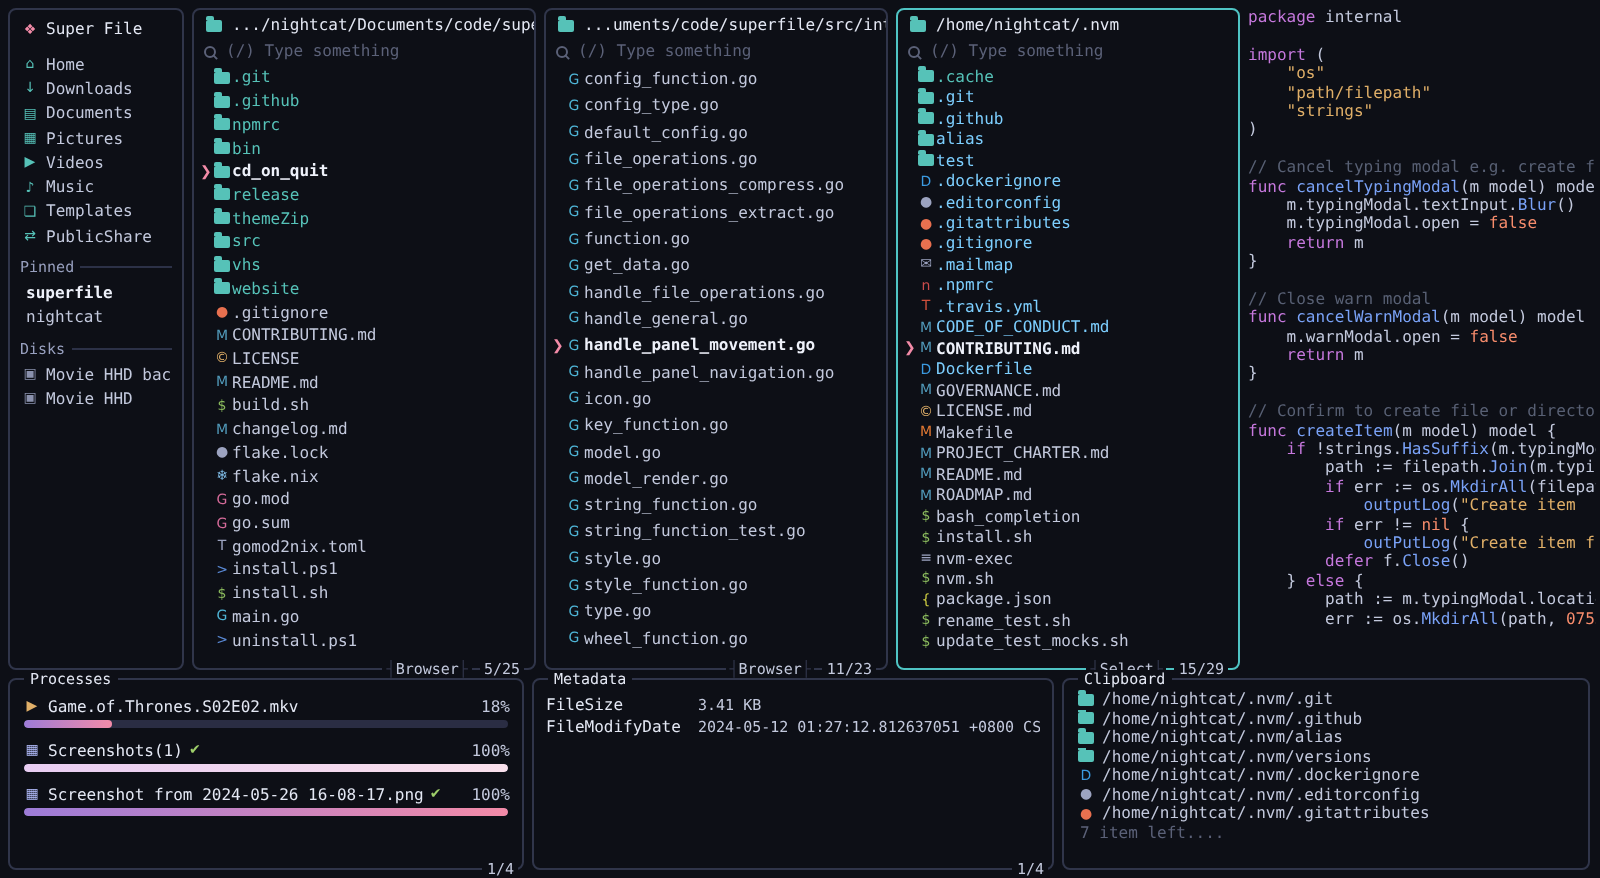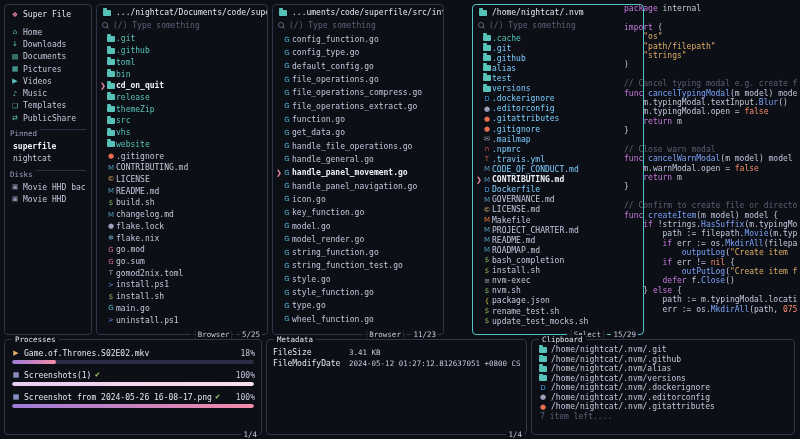--- a/index.html
+++ b/index.html
@@ -14,38 +14,38 @@
   *{margin:0;padding:0;box-sizing:border-box}
   html,body{width:800px;height:439px;overflow:hidden;background:var(--bg);
     font-family:"DejaVu Sans Mono",monospace;font-size:8px;color:var(--text)}
   .box{position:absolute;border:1px solid var(--panel_border);border-radius:4px;background:var(--bg)}
   
   .sidebar{left:4px;top:4px;width:88px;height:331px;padding:5px 5px;overflow:hidden}
   .stitle{display:flex;gap:3px;align-items:center;color:var(--title);margin-bottom:7px;white-space:nowrap}
   .srow{display:flex;gap:3px;align-items:center;height:12.3px;color:var(--text);white-space:nowrap;overflow:hidden}
   .srow.pin{padding-left:3px}
   .cur-pin{color:#eef1fa;font-weight:bold}
-  .divider{display:flex;align-items:flex-start;gap:3px;margin:5px 0 2px;color:#98a0bf;font-size:7.5px}
+  .divider{display:flex;align-items:center;gap:3px;margin:5px 0 2px;color:#98a0bf;font-size:7.5px}
   .divider::after{content:"";flex:1;height:1px;background:#2c3147}
   
   .ic{width:10px;flex:none;text-align:center;font-size:7px;line-height:8px;
       font-family:"DejaVu Sans",sans-serif;display:inline-block}
   .folder-shape{position:relative;width:8px;height:6px;background:var(--folder);
       border-radius:1px;margin:0 1px;display:inline-block;flex:none}
   .folder-shape::before{content:"";position:absolute;top:-2px;left:0;width:4px;height:2px;
       background:inherit;border-radius:1px 1px 0 0}
   .mag{position:relative;width:8px;height:8px;display:inline-block;flex:none}
   .mag::before{content:"";position:absolute;width:4px;height:4px;border:1px solid var(--dim);border-radius:50%;left:0;top:1px}
   .mag::after{content:"";position:absolute;width:3px;height:1px;background:var(--dim);transform:rotate(45deg);left:4px;top:6px}
   
   .panel{top:4px;height:331px;width:172px;display:flex;flex-direction:column}
   .panel.active{border-color:var(--active_border)}
-  .panel1{left:96px}.panel2{left:272px}.panel3{left:472px}
+  .panel1{left:96px}.panel2{left:272px}.panel3{left:448px}
   .phead{display:flex;align-items:center;gap:4px;padding:3px 5px 1px 5px;color:var(--title);white-space:nowrap;overflow:hidden;flex:none}
-  .psearch{display:flex;align-items:flex-start;gap:3px;padding:3px 5px 1px 5px;color:var(--dim);flex:none;white-space:nowrap}
+  .psearch{display:flex;align-items:flex-end;gap:3px;padding:3px 5px 1px 5px;color:var(--dim);flex:none;white-space:nowrap}
   .files{flex:1;display:flex;flex-direction:column;overflow:hidden;padding:2px 3px 8px 3px}
   .file{flex:1;display:flex;align-items:center;min-height:0;white-space:nowrap;overflow:hidden}
   .file .cur{width:6px;flex:none;color:var(--cursor);font-size:7px;font-family:"DejaVu Sans",sans-serif}
   .file .nm{color:var(--text)}
   .file .nm.dir{color:var(--folder)}
   .file.sel .nm{color:var(--selected)}
   .file.cursor .nm{color:#eef1fa;font-weight:bold}
   .pfoot{position:absolute;bottom:-5px;right:5px;display:flex;gap:4px;z-index:2}
   .pfoot span{background:var(--bg);padding:0 2px;color:var(--text);font-size:7.5px;line-height:9px}
   .pfoot .mode::before{content:"┤";color:var(--panel_border)}
@@ -162,21 +162,21 @@
         <span class="nm dir">.git</span>
       </div>
       <div class="file">
         <span class="cur"></span>
         <span class="ic folder-shape"></span>
         <span class="nm dir">.github</span>
       </div>
       <div class="file">
         <span class="cur"></span>
         <span class="ic folder-shape"></span>
-        <span class="nm dir">toml</span>
+        <span class="nm dir">npmrc</span>
       </div>
       <div class="file">
         <span class="cur"></span>
         <span class="ic folder-shape"></span>
         <span class="nm dir">bin</span>
       </div>
       <div class="file cursor">
         <span class="cur">❯</span>
         <span class="ic folder-shape"></span>
         <span class="nm dir">cd_on_quit</span>
@@ -442,25 +442,20 @@
       </div>
       <div class="file sel">
         <span class="cur"></span>
         <span class="ic folder-shape"></span>
         <span class="nm dir">alias</span>
       </div>
       <div class="file sel">
         <span class="cur"></span>
         <span class="ic folder-shape"></span>
         <span class="nm dir">test</span>
-      </div>
-      <div class="file sel">
-        <span class="cur"></span>
-        <span class="ic folder-shape"></span>
-        <span class="nm dir">versions</span>
       </div>
       <div class="file sel">
         <span class="cur"></span>
         <span class="ic" style="color: rgb(59, 154, 224);">D</span>
         <span class="nm">.dockerignore</span>
       </div>
       <div class="file sel">
         <span class="cur"></span>
         <span class="ic" style="color: rgb(156, 163, 192);">●</span>
         <span class="nm">.editorconfig</span>
@@ -595,21 +590,21 @@
     <div class="cl">&nbsp;</div>
     <div class="cl"><span class="tk-c">// Close warn modal</span></div>
     <div class="cl"><span class="tk-k">func </span><span class="tk-f">cancelWarnModal</span><span class="tk-n">(m model) model {</span></div>
     <div class="cl"><span class="tk-n">    m.warnModal.open = </span><span class="tk-b">false</span></div>
     <div class="cl"><span class="tk-k">    return</span><span class="tk-n"> m</span></div>
     <div class="cl"><span class="tk-n">}</span></div>
     <div class="cl">&nbsp;</div>
     <div class="cl"><span class="tk-c">// Confirm to create file or directory</span></div>
     <div class="cl"><span class="tk-k">func </span><span class="tk-f">createItem</span><span class="tk-n">(m model) model {</span></div>
     <div class="cl"><span class="tk-k">    if</span><span class="tk-n"> !strings.</span><span class="tk-f">HasSuffix</span><span class="tk-n">(m.typingModal.t</span></div>
-    <div class="cl"><span class="tk-n">        path := filepath.</span><span class="tk-f">Movie</span><span class="tk-n">(m.typingMod</span></div>
+    <div class="cl"><span class="tk-n">        path := filepath.</span><span class="tk-f">Join</span><span class="tk-n">(m.typingMod</span></div>
     <div class="cl"><span class="tk-k">        if</span><span class="tk-n"> err := os.</span><span class="tk-f">MkdirAll</span><span class="tk-n">(filepath</span></div>
     <div class="cl"><span class="tk-n">            </span><span class="tk-f">outputLog</span><span class="tk-n">(</span><span class="tk-s">"Create item</span></div>
     <div class="cl"><span class="tk-k">        if</span><span class="tk-n"> err != </span><span class="tk-b">nil</span><span class="tk-n"> {</span></div>
     <div class="cl"><span class="tk-n">            </span><span class="tk-f">outPutLog</span><span class="tk-n">(</span><span class="tk-s">"Create item functi</span></div>
     <div class="cl"><span class="tk-k">        defer</span><span class="tk-n"> f.</span><span class="tk-f">Close</span><span class="tk-n">()</span></div>
     <div class="cl"><span class="tk-n">    } </span><span class="tk-k">else</span><span class="tk-n"> {</span></div>
     <div class="cl"><span class="tk-n">        path := m.typingModal.location + </span></div>
     <div class="cl"><span class="tk-n">        err := os.</span><span class="tk-f">MkdirAll</span><span class="tk-n">(path, </span><span class="tk-b">0755</span></div>
   </div>
 

